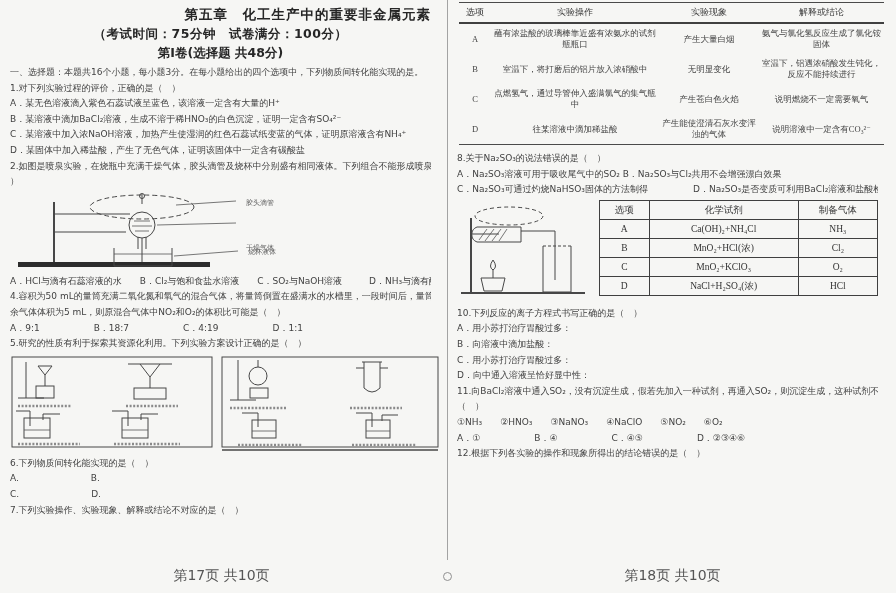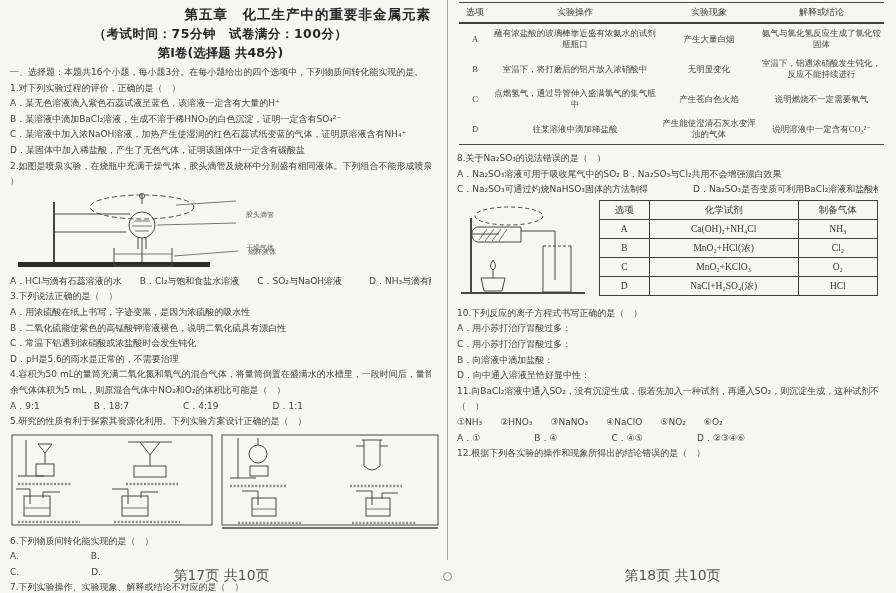--- a/index.html
+++ b/index.html
@@ -26,21 +26,21 @@
   .line{font-size:9px;line-height:15.6px;white-space:nowrap;overflow:hidden;color:#424242;}
   .qblock{margin:0;}
   .footer{
     position:absolute;bottom:8px;left:0;width:100%;text-align:center;
     font-size:14px;color:#555;
   }
   
   .fig-fountain{position:relative;height:80px;margin:2px 0 2px 4px;}
   .fig-fountain svg{position:absolute;left:0;top:0;}
   .fig-label{position:absolute;font-size:7px;color:#606060;white-space:nowrap;}
-  .fig-label.l1{left:232px;top:18px;}
+  .fig-label.l1{left:232px;top:6px;}
   .fig-label.l2{left:232px;top:27px;margin-top:24px;}
   .fig-label.l3{left:234px;top:55px;}
   
   .fig-q5{height:100px;margin:2px 0 2px 0;}
   
   table{border-collapse:collapse;}
   .tbl-q7{
     width:425px;margin:0 0 6px 2px;
     border-top:1.5px solid #4a4a4a;border-bottom:1.5px solid #4a4a4a;
     font-family:"Liberation Serif","DejaVu Serif",serif;
@@ -114,27 +114,20 @@
       <line class="thin" x1="143" y1="33" x2="222" y2="31"></line>
       <line class="thin" x1="160" y1="64" x2="224" y2="59"></line>
     </svg>
     <span class="fig-label l1">胶头滴管</span>
     <span class="fig-label l2">干燥气体</span>
     <span class="fig-label l3">烧杯液体</span>
   </div>
 
   <div class="line">A．HCl与滴有石蕊溶液的水　　B．Cl₂与饱和食盐水溶液　　C．SO₂与NaOH溶液　　　D．NH₃与滴有酚酞溶液的水</div>
 
-  <div class="qblock">
-      <div class="line">3.下列说法正确的是（　）</div>
-      <div class="line">A．用浓硫酸在纸上书写，字迹变黑，是因为浓硫酸的吸水性</div>
-      <div class="line">B．二氧化硫能使紫色的高锰酸钾溶液褪色，说明二氧化硫具有漂白性</div>
-      <div class="line">C．常温下铝遇到浓硝酸或浓盐酸时会发生钝化</div>
-      <div class="line">D．pH是5.6的雨水是正常的，不需要治理</div>
-    </div>
 
   <div class="qblock">
       <div class="line">4.容积为50 mL的量筒充满二氧化氮和氧气的混合气体，将量筒倒置在盛满水的水槽里，一段时间后，量筒里剩</div>
       <div class="line">余气体体积为5 mL，则原混合气体中NO₂和O₂的体积比可能是（　）</div>
       <div class="line">A．9:1　　　　　　B．18:7　　　　　　C．4:19　　　　　　D．1:1</div>
     </div>
 
   <div class="line">5.研究的性质有利于探索其资源化利用。下列实验方案设计正确的是（　）</div>
 
   <div class="fig-q5">
@@ -325,22 +318,22 @@
             <td>NaCl+H₂SO₄(浓)</td>
             <td>HCl</td>
           </tr>
         </tbody>
       </table>
   </div>
 
   <div class="qblock">
       <div class="line">10.下列反应的离子方程式书写正确的是（　）</div>
       <div class="line">A．用小苏打治疗胃酸过多：</div>
+      <div class="line">B．向溶液中滴加盐酸：</div>
       <div class="line">C．用小苏打治疗胃酸过多：</div>
-      <div class="line">B．向溶液中滴加盐酸：</div>
       <div class="line">D．向中通入溶液呈恰好显中性：</div>
     </div>
 
   <div class="qblock">
       <div class="line">11.向BaCl₂溶液中通入SO₂，没有沉淀生成，假若先加入一种试剂，再通入SO₂，则沉淀生成，这种试剂不可能是</div>
       <div class="line">（　）</div>
       <div class="line">①NH₃　　②HNO₃　　③NaNO₃　　④NaClO　　⑤NO₂　　⑥O₂</div>
       <div class="line">A．①　　　　　　B．④　　　　　　C．④⑤　　　　　　D．②③④⑥</div>
     </div>
 

